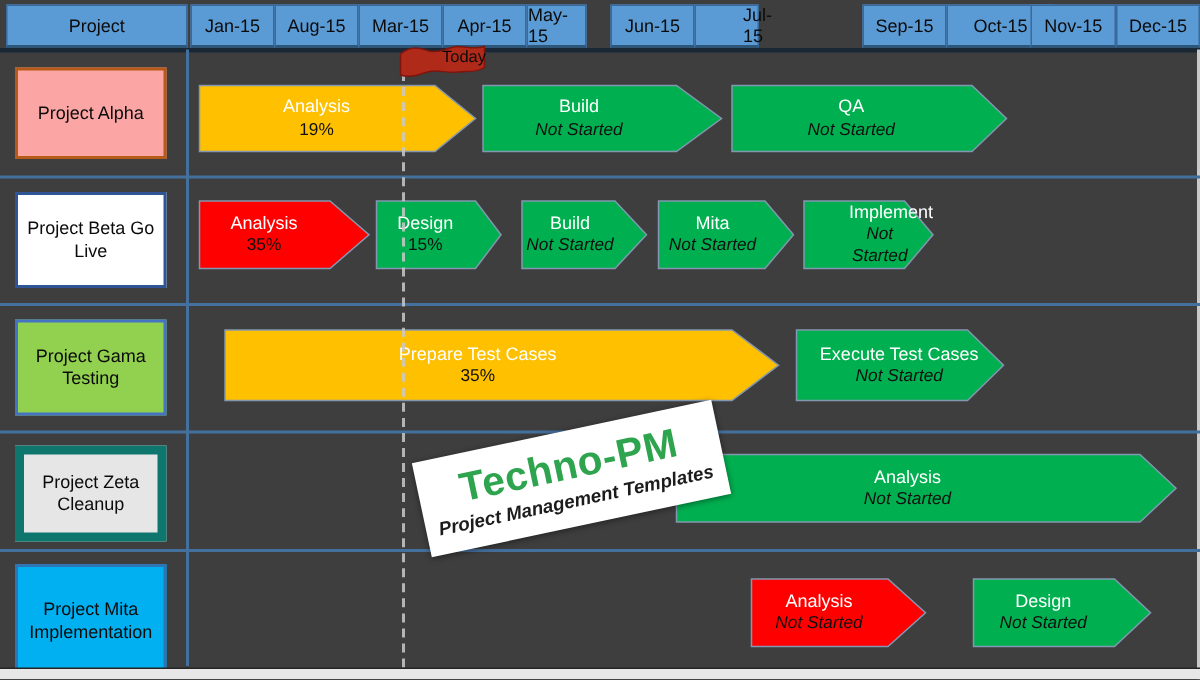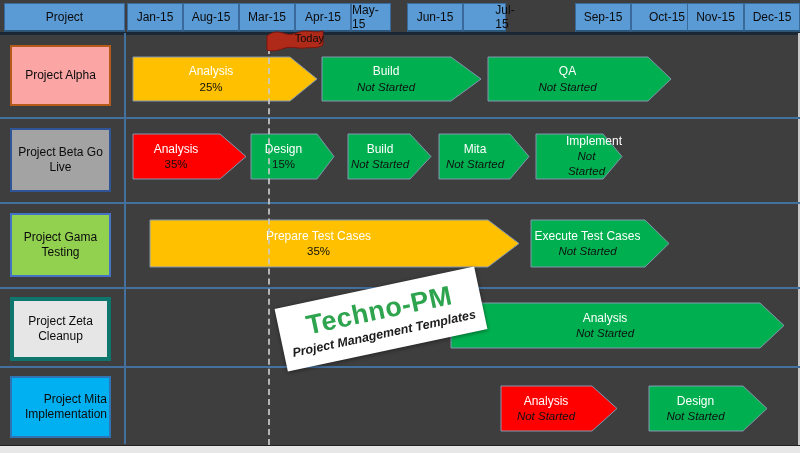--- a/index.html
+++ b/index.html
@@ -24,23 +24,23 @@
   .bottom-strip { position:absolute; left:0; bottom:0; width:800px; height:7px; background:#E7E7E7; z-index:70; }
   .bottom-dark  { position:absolute; left:0; bottom:7px; width:800px; height:1px; background:#242424; z-index:70; }
   .right-strip  { position:absolute; right:0; top:33px; width:2px; height:420px; background:#C9C9C9; z-index:3; }
   
   .pbox {
     position:absolute; left:10px; width:101px; z-index:10;
     display:flex; align-items:center; justify-content:center; text-align:center;
     color:#0b0b0b; font-size:12px; line-height:1.25; padding:2px;
   }
   .pbox.alpha { background:#fca5a5; border:2px solid #B55A18; }
-  .pbox.beta  { background:#a3a3a3; border:2px solid #2F5597;justify-content:center; }
+  .pbox.beta  { background:#ffffff; border:2px solid #2F5597;justify-content:center; }
   .pbox.gama  { background:#92D050; border:2px solid #4472C4; }
-  .pbox.zeta  { background:#E7E6E6; border:4px solid #0f766e; }
+  .pbox.zeta  { background:#E7E6E6; border:6px solid #0f766e; }
   .pbox.mita  { background:#00B0F0; border:2px solid #2E75B6; }
   
   .task { position:absolute; z-index:20; }
   .task svg { position:absolute; left:0; top:0; }
   .task polygon { stroke:#8497B0; stroke-width:1; }
   .fill-yellow polygon { fill:#FFC000; }
   .fill-green  polygon { fill:#00B050; }
   .fill-red    polygon { fill:#FF0000; }
   .task-text {
     position:absolute; top:50%; transform:translateY(-50%);
@@ -128,31 +128,31 @@
     </div>
   <div class="pbox beta" style="top:128px; height:64px;">
       <span>Project Beta Go Live</span>
     </div>
   <div class="pbox gama" style="top:213px; height:64px;">
       <span>Project Gama Testing</span>
     </div>
   <div class="pbox zeta" style="top:297px; height:64px;">
       <span>Project Zeta Cleanup</span>
     </div>
-  <div class="pbox mita" style="top:376px; height:62px;text-align:right;">
+  <div class="pbox mita" style="top:376px; height:76px;">
       <span>Project Mita Implementation</span>
     </div>
 
   <div class="task fill-yellow" style="left:132px; top:56px; width:186px; height:46px;">
     <svg width="186" height="46">
         <polygon points="1,1 158,1 185,23 158,45 1,45"></polygon>
       </svg>
     <div class="task-text" style="left:0; width:158px;">
       <div class="t-title">Analysis</div>
-      <div class="t-status">25%</div>
+      <div class="t-status">19%</div>
     </div>
   </div>
   <div class="task fill-green" style="left:321px; top:56px; width:161px; height:46px;">
     <svg width="161" height="46">
         <polygon points="1,1 130,1 160,23 130,45 1,45"></polygon>
       </svg>
     <div class="task-text" style="left:0; width:130px;">
       <div class="t-title">Build</div>
       <div class="t-status italic">Not Started</div>
     </div>
@@ -219,21 +219,21 @@
       </svg>
     <div class="task-text" style="left:0; width:339px;">
       <div class="t-title">Prepare Test Cases</div>
       <div class="t-status">35%</div>
     </div>
   </div>
   <div class="task fill-green" style="left:530px; top:219px; width:140px; height:49px;">
     <svg width="140" height="49">
         <polygon points="1,1 115,1 139,24.5 115,48 1,48"></polygon>
       </svg>
-    <div class="task-text" style="left:0; width:115px;">
+    <div class="task-text" style="left:12px; width:115px;">
       <div class="t-title">Execute Test Cases</div>
       <div class="t-status italic">Not Started</div>
     </div>
   </div>
 
   <div class="task fill-green" style="left:450px; top:302px; width:335px; height:47px;">
     <svg width="335" height="47">
         <polygon points="1,1 310,1 334,23.5 310,46 1,46"></polygon>
       </svg>
     <div class="task-text" style="left:0; width:310px;">

